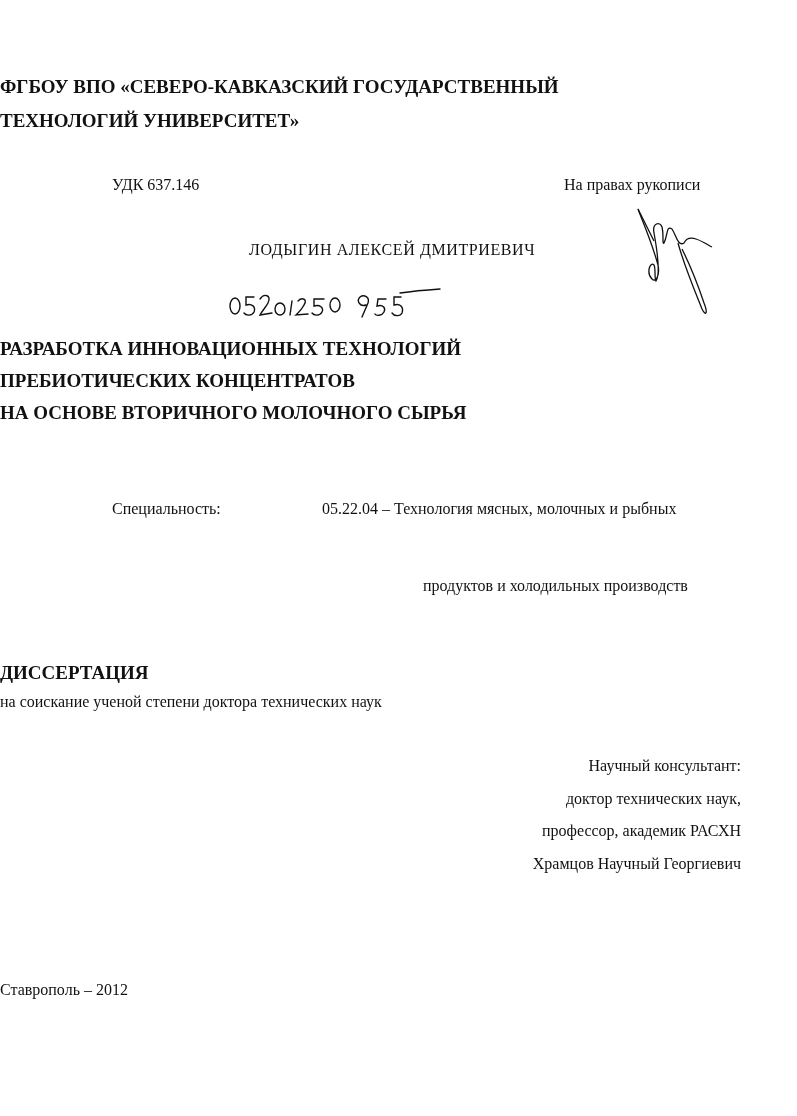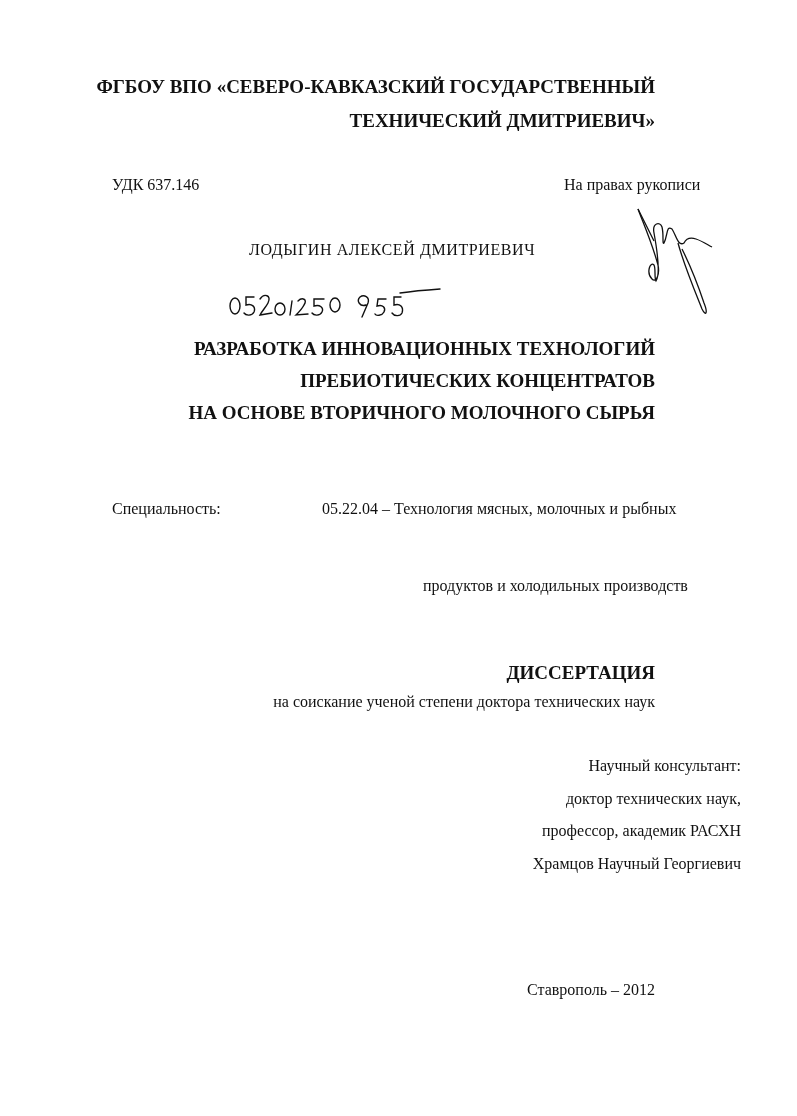--- a/index.html
+++ b/index.html
@@ -2,33 +2,33 @@
 <html><head>
 <meta charset="utf-8">
 <style>
   html, body { margin: 0; padding: 0; background: #ffffff; }
   body {
     width: 797px; height: 1116px; position: relative; overflow: hidden;
     font-family: "Liberation Serif", "DejaVu Serif", serif;
     color: #111111;
   }
   .abs { position: absolute; white-space: nowrap; }
-  .center { left: 0; width: 655px; text-align: right; }
+  .center { left: 0; width: 655px; text-align: left; }
   .bold { font-weight: bold; }
   .t17 { font-size: 16px; }
   .t18 { font-size: 19px; }
   .right-al { text-align: right; }
   svg { position: absolute; overflow: visible; }
 </style>
 </head>
 <body>
 
 <div>
   <div class="abs center bold t18" style="top:76px;">ФГБОУ ВПО «СЕВЕРО-КАВКАЗСКИЙ ГОСУДАРСТВЕННЫЙ</div>
-  <div class="abs center bold t18" style="top:110px;">ТЕХНИЧЕСКИЙ ДМИТРИЕВИЧ»</div>
+  <div class="abs center bold t18" style="top:110px;">ТЕХНОЛОГИЙ УНИВЕРСИТЕТ»</div>
 </div>
 
 <div class="abs t17" style="left:112px; top:176px;">УДК 637.146</div>
 <div class="abs t17" style="left:564px; top:176px; width:160px;">На правах рукописи</div>
 
 <div class="abs t17" style="left:249px; top:241px; letter-spacing:0.6px;">ЛОДЫГИН АЛЕКСЕЙ ДМИТРИЕВИЧ</div>
 
 <svg style="left:620px; top:195px;" width="110" height="130" viewBox="0 0 110 130">
   <path d="M18 14 C 24 30, 32 48, 38 70 C 40 80, 36 88, 32 84 C 26 78, 30 66, 34 70 C 36 74, 34 82, 36 86 C 40 80, 38 60, 34 38 C 32 28, 40 26, 42 32 C 44 40, 42 50, 44 48 C 48 40, 46 30, 52 34 C 56 40, 58 52, 64 48 C 66 44, 70 42, 76 44 C 82 46, 88 50, 92 52" fill="none" stroke="#111" stroke-width="1.3"></path>
   <path d="M18 14 C 22 22, 28 34, 34 46 M 58 48 C 64 70, 74 94, 82 114 C 86 122, 88 118, 84 108 C 78 90, 70 70, 62 54" fill="none" stroke="#111" stroke-width="1.3"></path>

